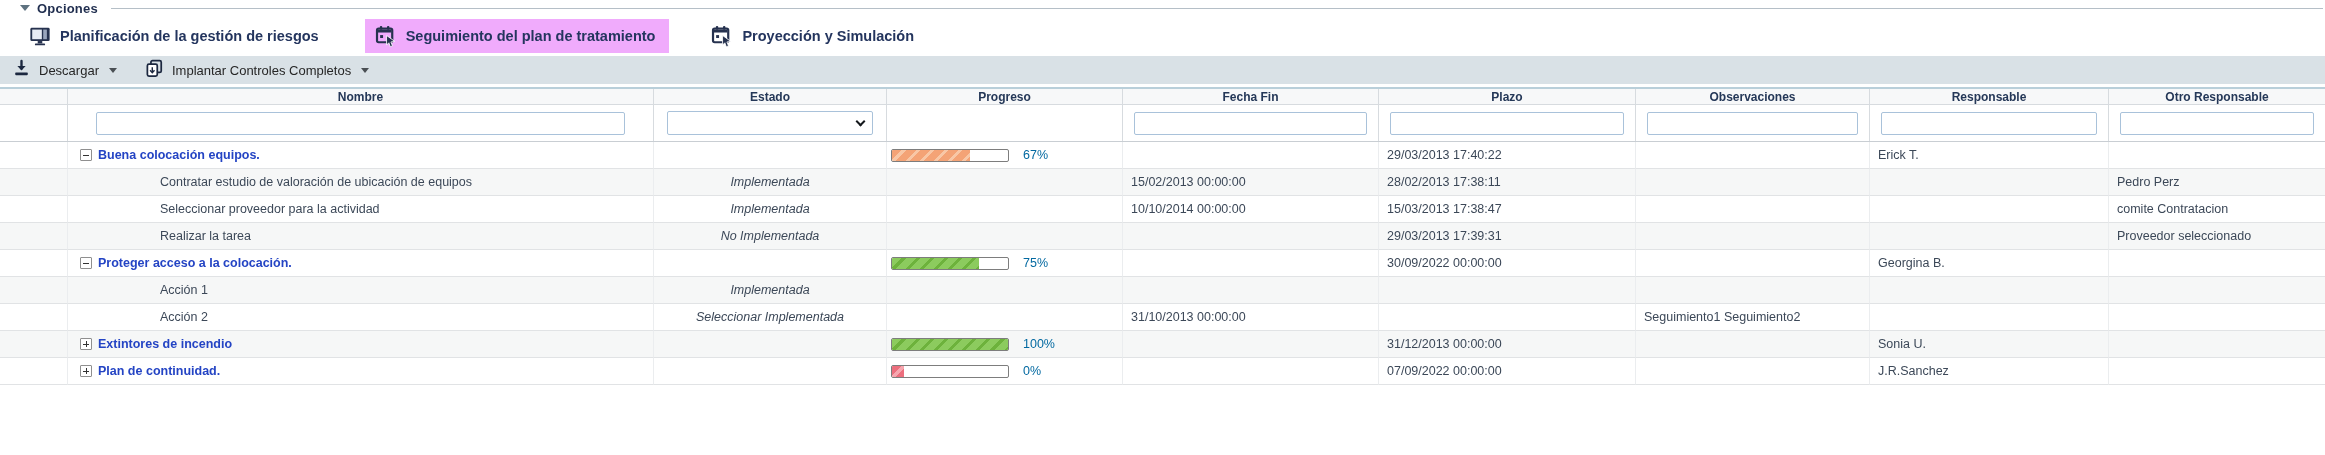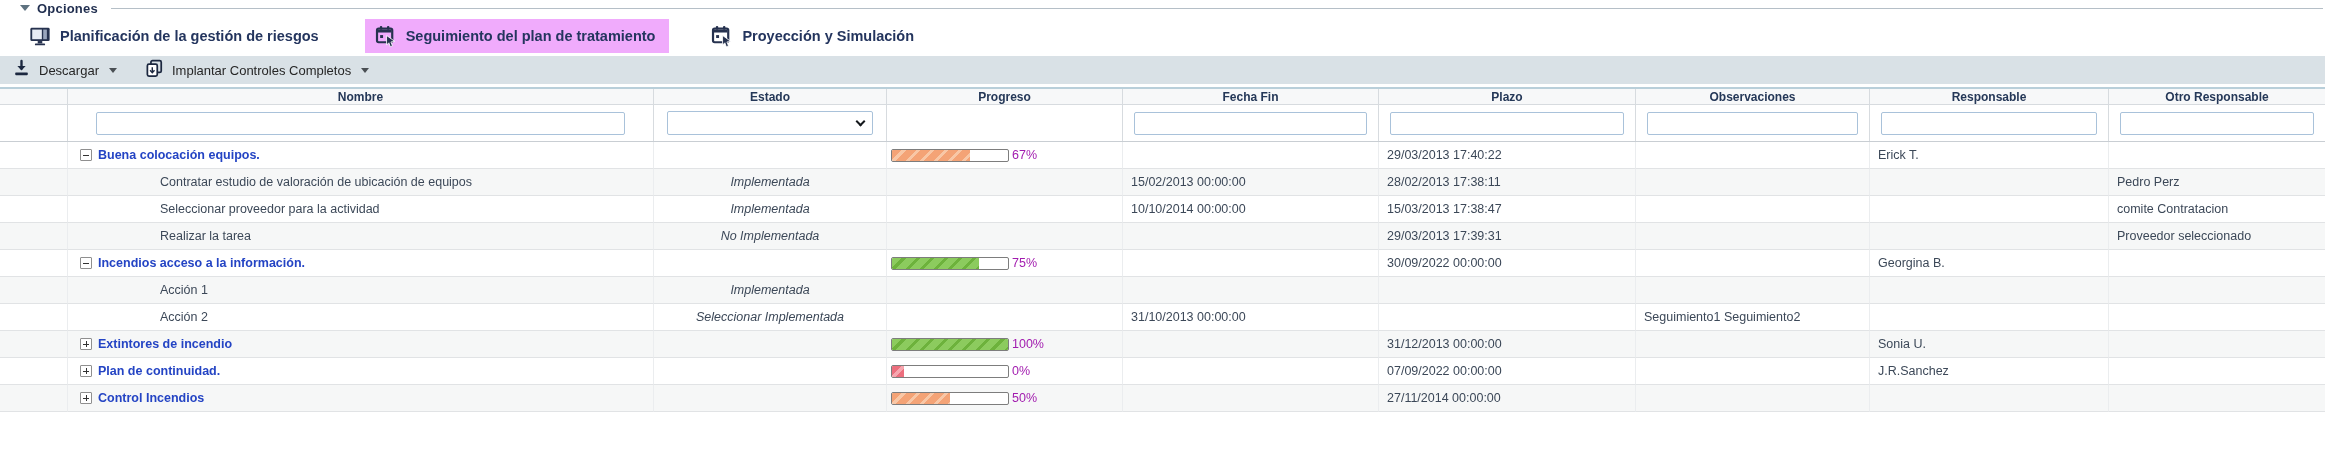--- a/index.html
+++ b/index.html
@@ -67,21 +67,21 @@
   .expander::before { content: ''; position: absolute; left: 2px; right: 2px; top: 4.6px; height: 1.6px; background: #333; }
   .expander.collapsed::after { content: ''; position: absolute; top: 2px; bottom: 2px; left: 4.6px; width: 1.6px; background: #333; }
 
   .c-prog { padding-left: 4px; }
   .pbar { width: 118px; height: 13px; border: 1px solid #7d7d7d; border-radius: 2px; background: #fff;
     overflow: hidden; display: inline-block; }
   .pfill { height: 100%; display: block; }
   .pfill.orange { background: repeating-linear-gradient(135deg, #f4a376 0 7px, #f8c7a6 7px 10px); }
   .pfill.green  { background: repeating-linear-gradient(135deg, #8ccb5e 0 7px, #6db23c 7px 10px); }
   .pfill.red    { background: repeating-linear-gradient(135deg, #ec6e7d 0 7px, #f6a6af 7px 10px); }
-  .plabel { margin-left: 3px; font-size: 12.5px; color: #a21caf; }
+  .plabel { margin-left: 14px; font-size: 12.5px; color: #0369a1; }
 
   .bottom-space { height: 34px; background: #fff; }
 </style>
 </head>
 <body>
 
 <div class="legend-row">
   <span class="tri-down"></span>
   <span class="legend-label">Opciones</span>
   <span class="legend-line"></span>
@@ -256,21 +256,21 @@
     <div class="cell c-date"></div>
     <div class="cell c-date">29/03/2013 17:39:31</div>
     <div class="cell c-obs"></div>
     <div class="cell c-resp"></div>
     <div class="cell c-oresp">Proveedor seleccionado</div>
   </div>
     <div class="grid-row trow">
     <div class="cell"></div>
     <div class="cell c-nombre parent">
       <span class="expander expanded"></span>
-      <span class="rowname link">Incendios acceso a la información.</span>
+      <span class="rowname link">Proteger acceso a la colocación.</span>
     </div>
     <div class="cell c-estado"></div>
     <div class="cell c-prog">
       <span class="pbar">
           <span class="pfill green" style="width: 75%;"></span>
         </span>
       <span class="plabel">75%</span>
     </div>
     <div class="cell c-date"></div>
     <div class="cell c-date">30/09/2022 00:00:00</div>
@@ -337,33 +337,14 @@
           <span class="pfill red" style="width: 10%;"></span>
         </span>
       <span class="plabel">0%</span>
     </div>
     <div class="cell c-date"></div>
     <div class="cell c-date">07/09/2022 00:00:00</div>
     <div class="cell c-obs"></div>
     <div class="cell c-resp">J.R.Sanchez</div>
     <div class="cell c-oresp"></div>
   </div>
-    <div class="grid-row trow alt">
-    <div class="cell"></div>
-    <div class="cell c-nombre parent">
-      <span class="expander collapsed"></span>
-      <span class="rowname link">Control Incendios</span>
-    </div>
-    <div class="cell c-estado"></div>
-    <div class="cell c-prog">
-      <span class="pbar">
-          <span class="pfill orange" style="width: 50%;"></span>
-        </span>
-      <span class="plabel">50%</span>
-    </div>
-    <div class="cell c-date"></div>
-    <div class="cell c-date">27/11/2014 00:00:00</div>
-    <div class="cell c-obs"></div>
-    <div class="cell c-resp"></div>
-    <div class="cell c-oresp"></div>
-  </div>
   </div>
 <div class="bottom-space"></div>
 
 </body></html>

